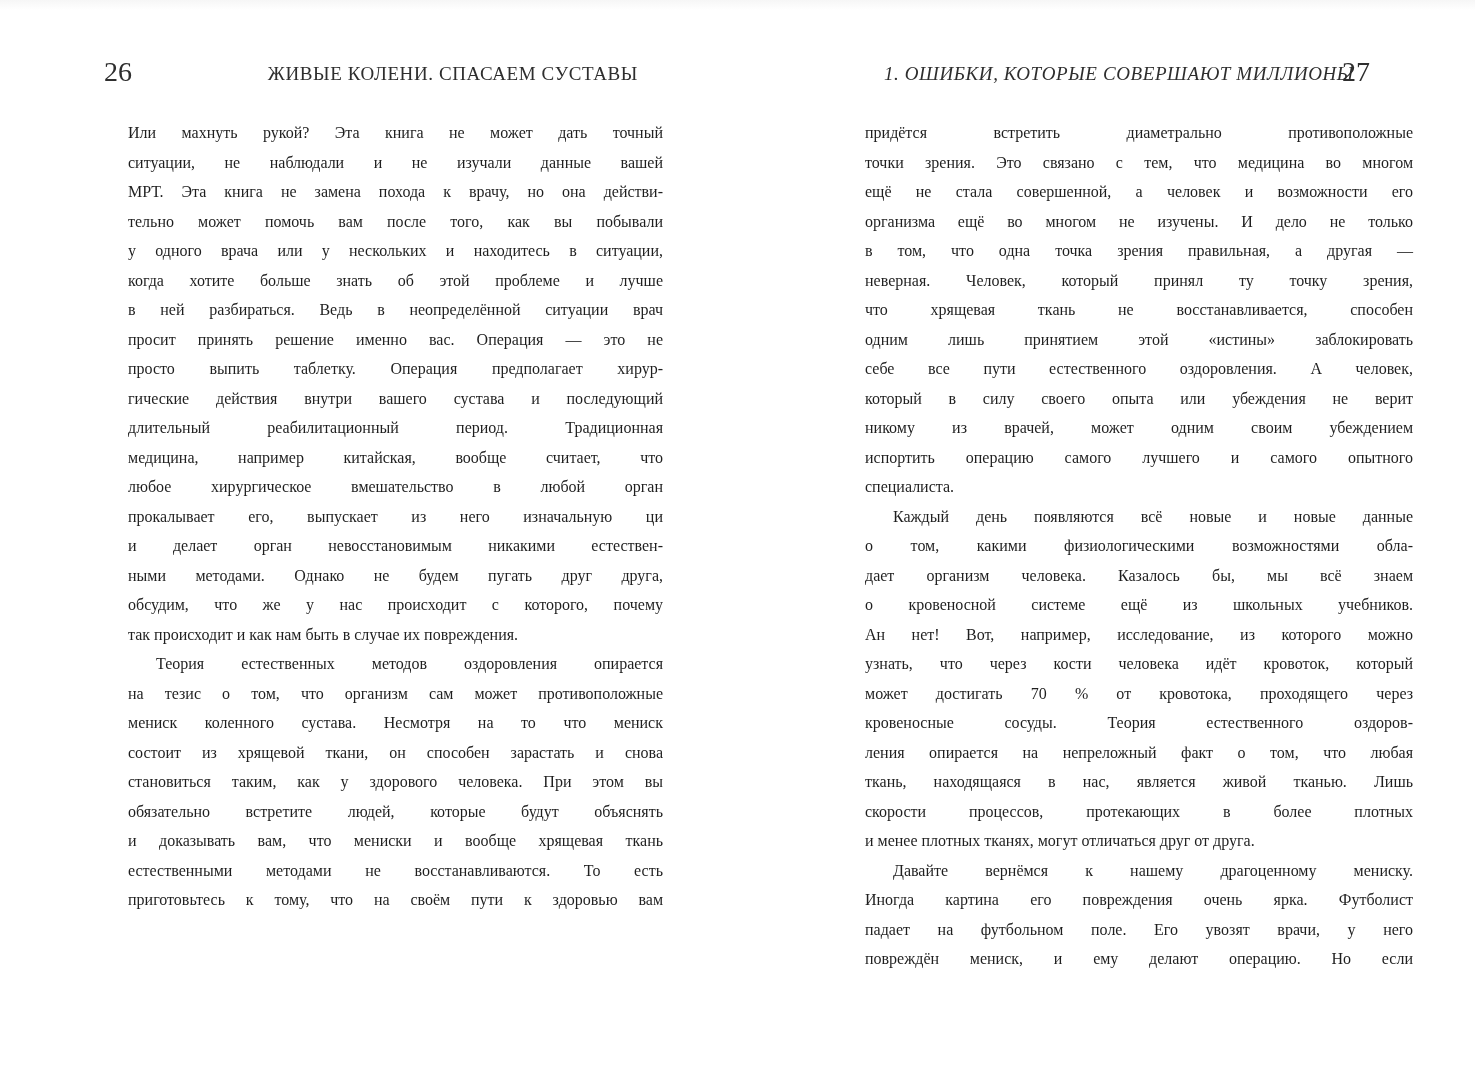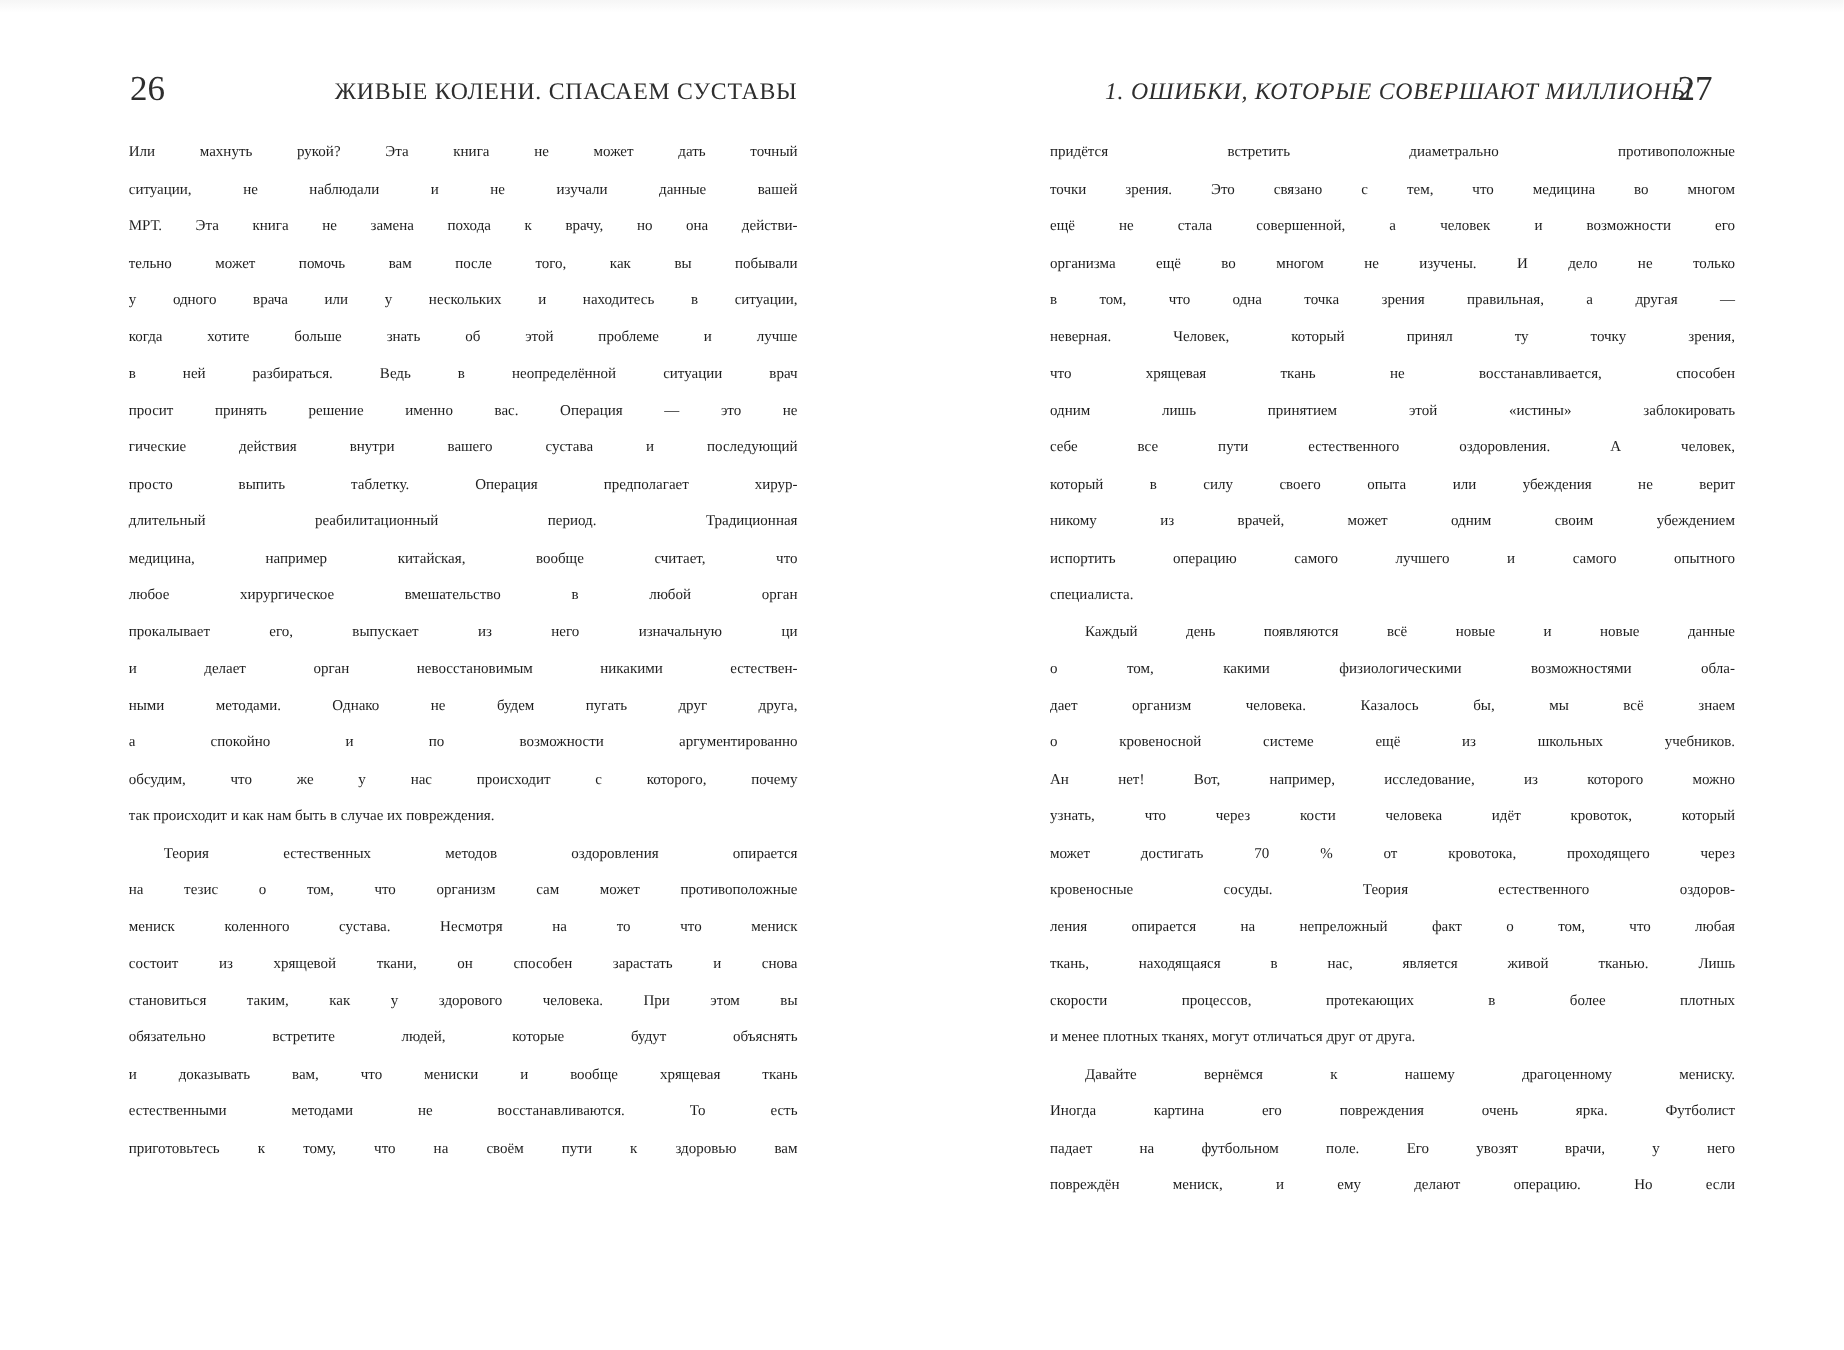--- a/index.html
+++ b/index.html
@@ -39,23 +39,24 @@
     position: absolute;
     top: 59px;
     font-size: 28px;
     line-height: 26px;
     color: var(--head-ink);
   }
   #pagenum-left  { left: 104px; }
   #pagenum-right { left: 1342px; }
   .page-body {
     position: absolute;
-    top: 107px;
-    font-size: 12px;
+    top: 118px;
+    font-size: 16px;
     color: var(--ink);
+    margin-left: 25px;
   }
   #body-left  { left: 103px; width: 535px; }
   #body-right { left: 840px; width: 548px; }
   .line {
     line-height: 29.5px;
     text-align: justify;
     text-align-last: justify;
     white-space: normal;
   }
   .line.endline { text-align-last: left; }
@@ -72,29 +73,28 @@
 
   <div class="page-body" id="body-left">
       <div class="line">Или махнуть рукой? Эта книга не может дать точный</div>
       <div class="line">ситуации, не наблюдали и не изучали данные вашей</div>
       <div class="line">МРТ. Эта книга не замена похода к врачу, но она действи-</div>
       <div class="line">тельно может помочь вам после того, как вы побывали</div>
       <div class="line">у одного врача или у нескольких и находитесь в ситуации,</div>
       <div class="line">когда хотите больше знать об этой проблеме и лучше</div>
       <div class="line">в ней разбираться. Ведь в неопределённой ситуации врач</div>
       <div class="line">просит принять решение именно вас. Операция — это не</div>
+      <div class="line">просто выпить таблетку. Операция предполагает хирур-</div>
       <div class="line">гические действия внутри вашего сустава и последующий</div>
-      <div class="line">просто выпить таблетку. Операция предполагает хирур-</div>
       <div class="line">длительный реабилитационный период. Традиционная</div>
       <div class="line">медицина, например китайская, вообще считает, что</div>
       <div class="line">любое хирургическое вмешательство в любой орган</div>
       <div class="line">прокалывает его, выпускает из него изначальную ци</div>
       <div class="line">и делает орган невосстановимым никакими естествен-</div>
       <div class="line">ными методами. Однако не будем пугать друг друга,</div>
-      <div class="line">а спокойно и по возможности аргументированно</div>
       <div class="line">обсудим, что же у нас происходит с которого, почему</div>
       <div class="line endline">так происходит и как нам быть в случае их повреждения.</div>
       <div class="line indent">Теория естественных методов оздоровления опирается</div>
       <div class="line">на тезис о том, что организм сам может противоположные</div>
       <div class="line">мениск коленного сустава. Несмотря на то что мениск</div>
       <div class="line">состоит из хрящевой ткани, он способен зарастать и снова</div>
       <div class="line">становиться таким, как у здорового человека. При этом вы</div>
       <div class="line">обязательно встретите людей, которые будут объяснять</div>
       <div class="line">и доказывать вам, что мениски и вообще хрящевая ткань</div>
       <div class="line">естественными методами не восстанавливаются. То есть</div>

